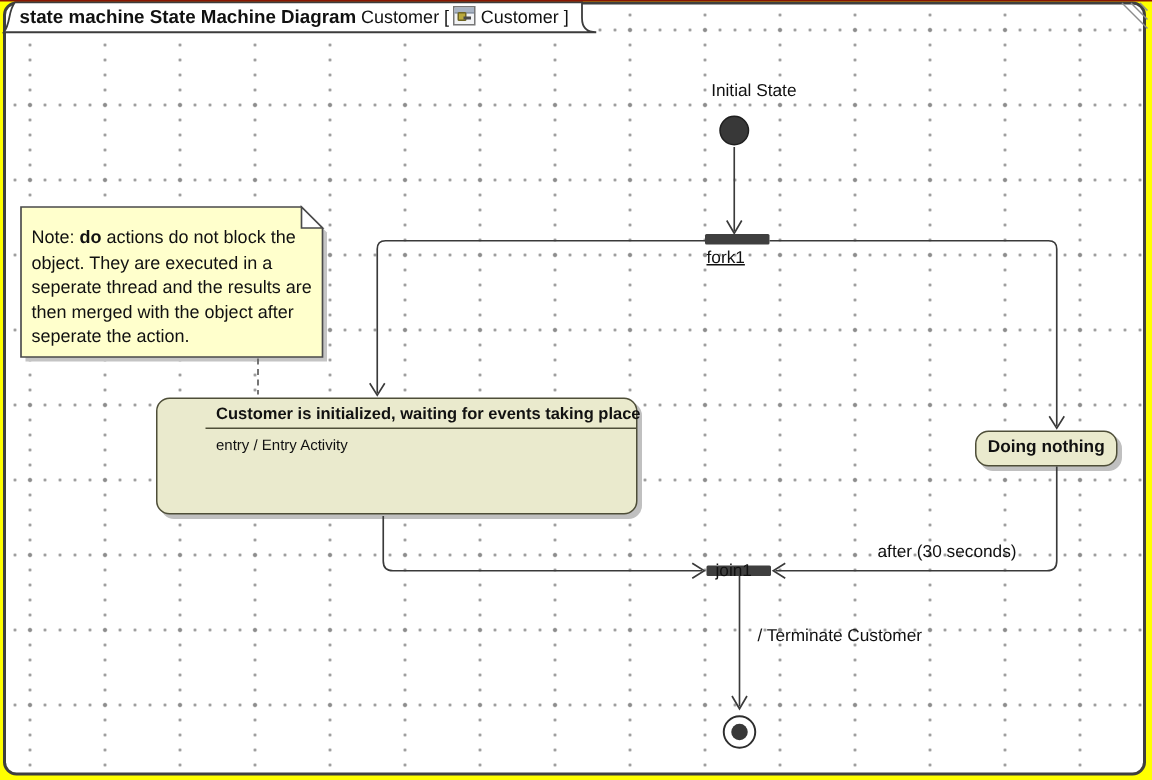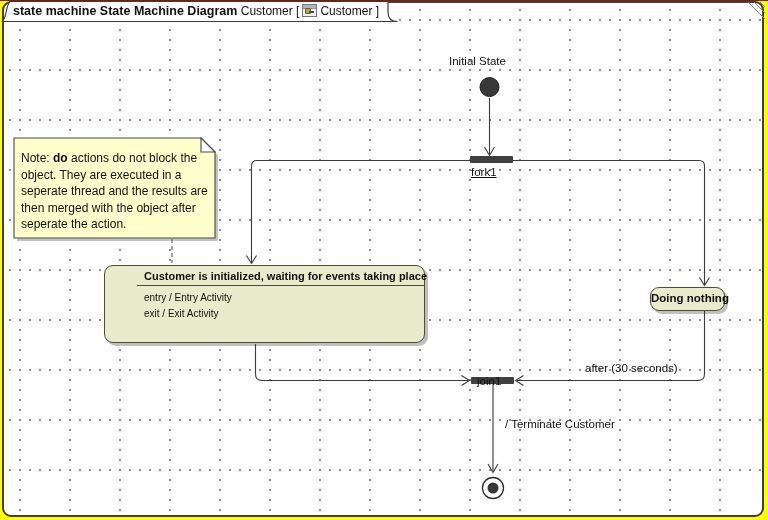--- a/index.html
+++ b/index.html
@@ -21,39 +21,39 @@
     background-size:10px 50px, 50px 10px, 50px 50px;
     background-position:1px 42px, 41px 2px, 41px 42px;
     border:2px solid #3f3f3f;
     border-radius:9px;
     z-index:1;
   }
   .overlay{position:absolute;left:0;top:0;width:768px;height:520px;z-index:3;}
   .labels{position:absolute;left:0;top:0;width:768px;height:520px;z-index:4;pointer-events:none;}
 
   .lbl{position:absolute;font-size:11.5px;white-space:nowrap;}
-  .lbl-initial{left:449px;top:55px;width:82px;text-align:left;}
+  .lbl-initial{left:449px;top:55px;width:82px;text-align:right;}
   .lbl-fork{left:471px;top:166px;text-decoration:underline;}
   .lbl-join{left:477px;top:357px;margin-top:18px;}
   .lbl-after{left:585px;top:362px;}
   .lbl-terminate{left:505px;top:418px;}
 
   
   .state{
     position:absolute;background:#eaeacd;border:1.4px solid #4e4e38;
     border-radius:9px;box-shadow:3px 3px 0 #c0c0c0;z-index:2;box-sizing:border-box;
   }
   .state-customer{left:104px;top:265px;width:321px;height:78px;padding-left:32px;}
   .state-customer .title{
     font-weight:bold;font-size:11px;padding:4px 7px 3px 7px;
     border-bottom:1.3px solid #4e4e38;white-space:nowrap;
   }
   .state-customer .acts{padding:4px 7px;font-size:10px;line-height:15.5px;}
   .state-nothing{
-    left:650px;top:287px;width:75px;height:24px;
+    left:650px;top:287px;width:95px;height:24px;
     font-weight:bold;font-size:11.5px;text-align:center;line-height:21px;white-space:nowrap;
   }
 
   
   .note-text{
     position:absolute;left:21px;top:150px;width:196px;z-index:4;
     font-size:12px;line-height:16.5px;
   }
 
   
@@ -130,21 +130,20 @@
   <g>
     <circle cx="493" cy="488" r="10.5" fill="#ffffff" stroke="#2e2e2e" stroke-width="1.3"></circle>
     <circle cx="493" cy="488" r="5.5" fill="#383838"></circle>
   </g>
 </svg>
 
 <div class="state state-customer">
   <div class="title">Customer is initialized, waiting for events taking place</div>
   <div class="acts">
     <div>entry / Entry Activity</div>
-    <div>exit / Exit Activity</div>
   </div>
 </div>
 
 <div class="state state-nothing">Doing nothing</div>
 
 <div class="note-text"><span>Note: </span><b>do</b><span> actions do not block the object. They are executed in a seperate thread and the results are then merged with the object after seperate the action.</span></div>
 
 <div class="labels">
   <div class="lbl lbl-initial">Initial State</div>
   <div class="lbl lbl-fork">fork1</div>

